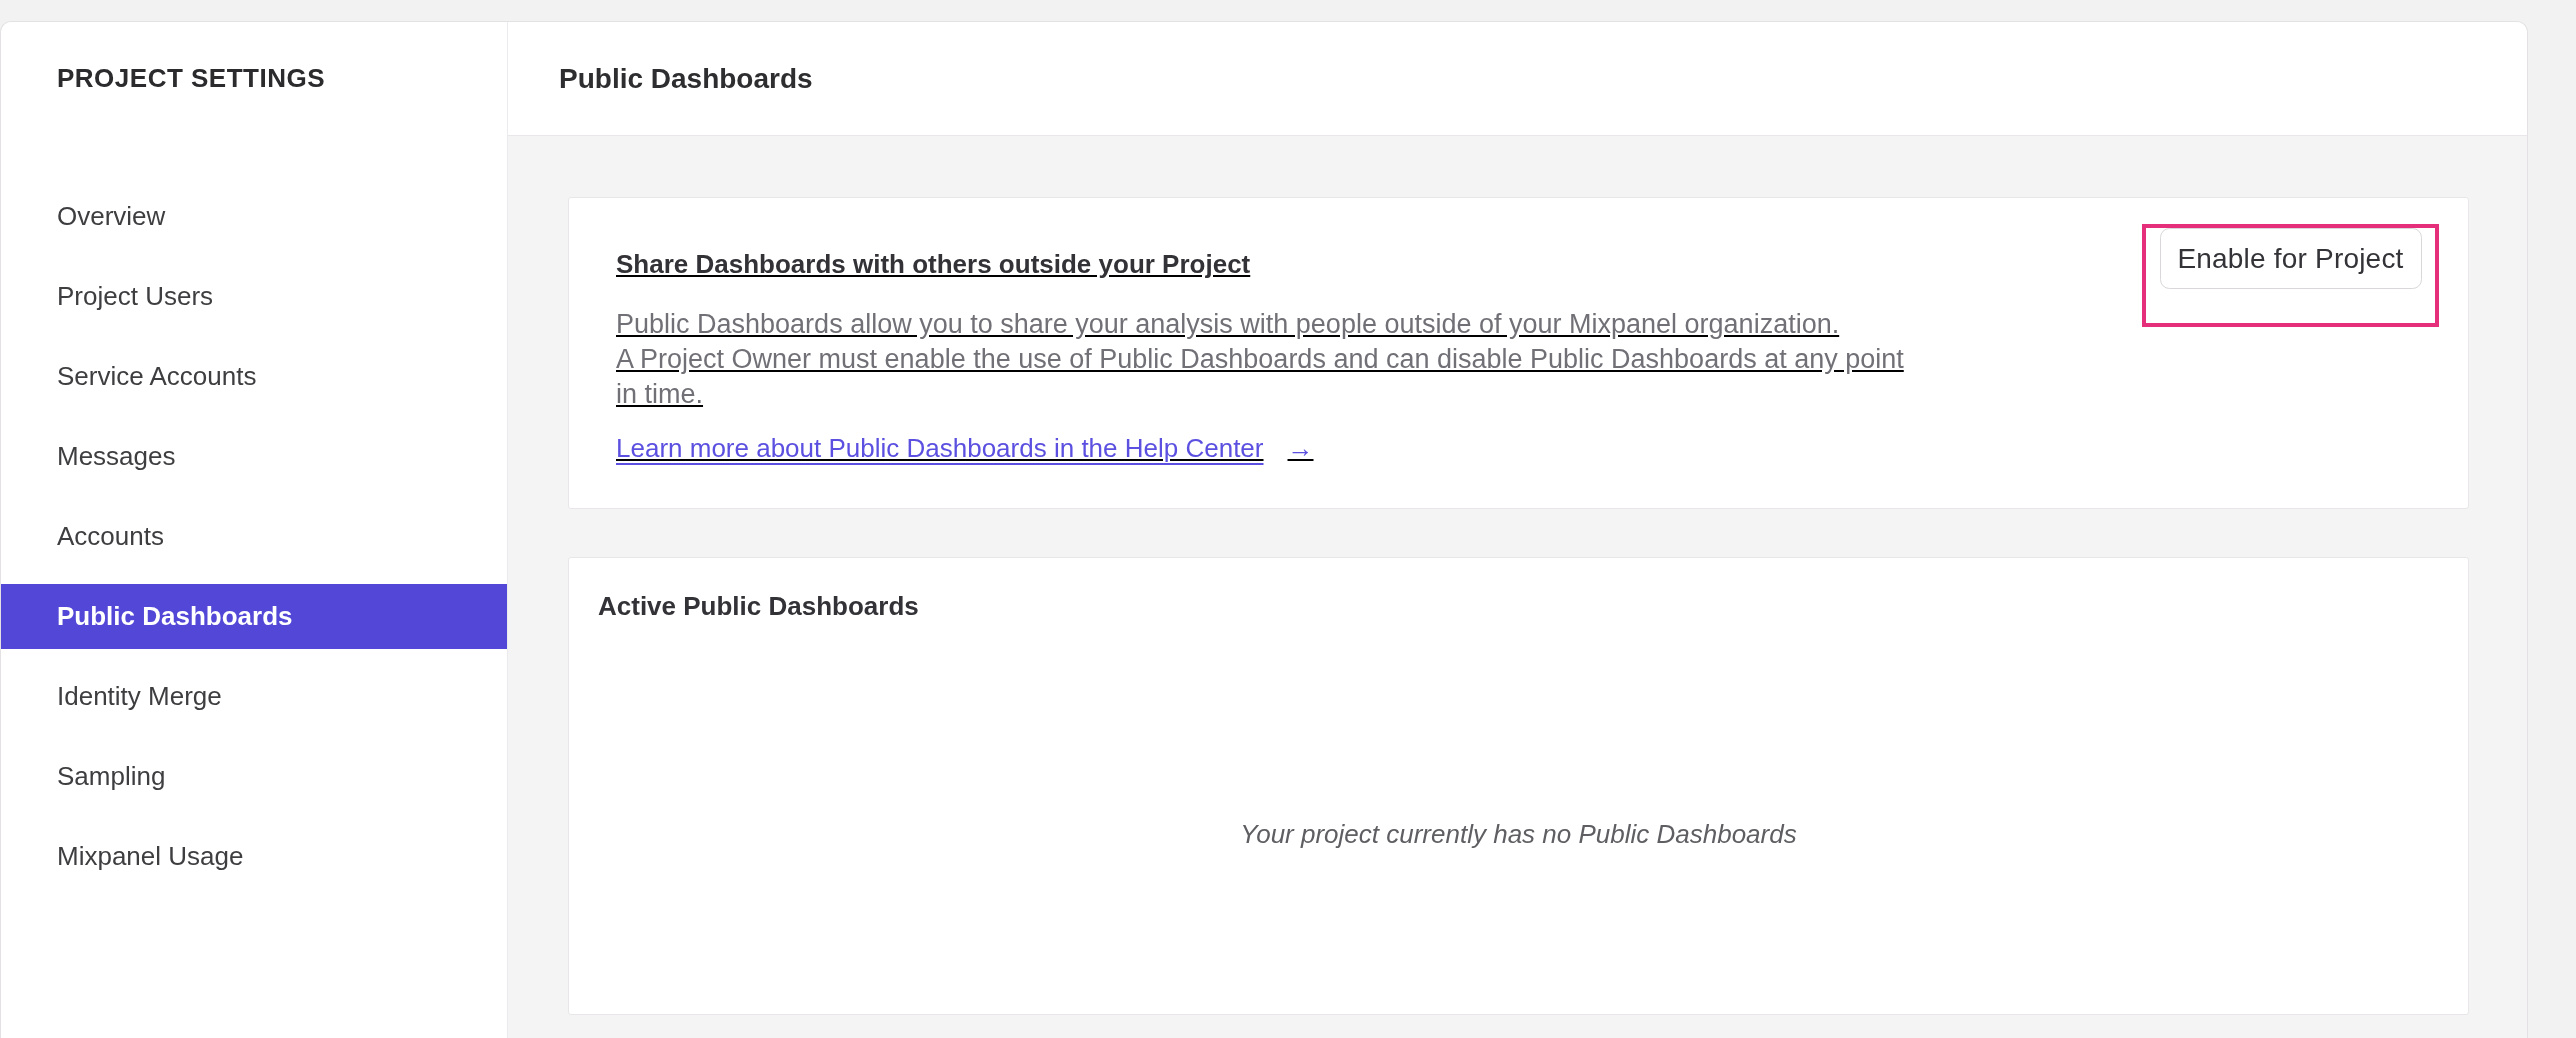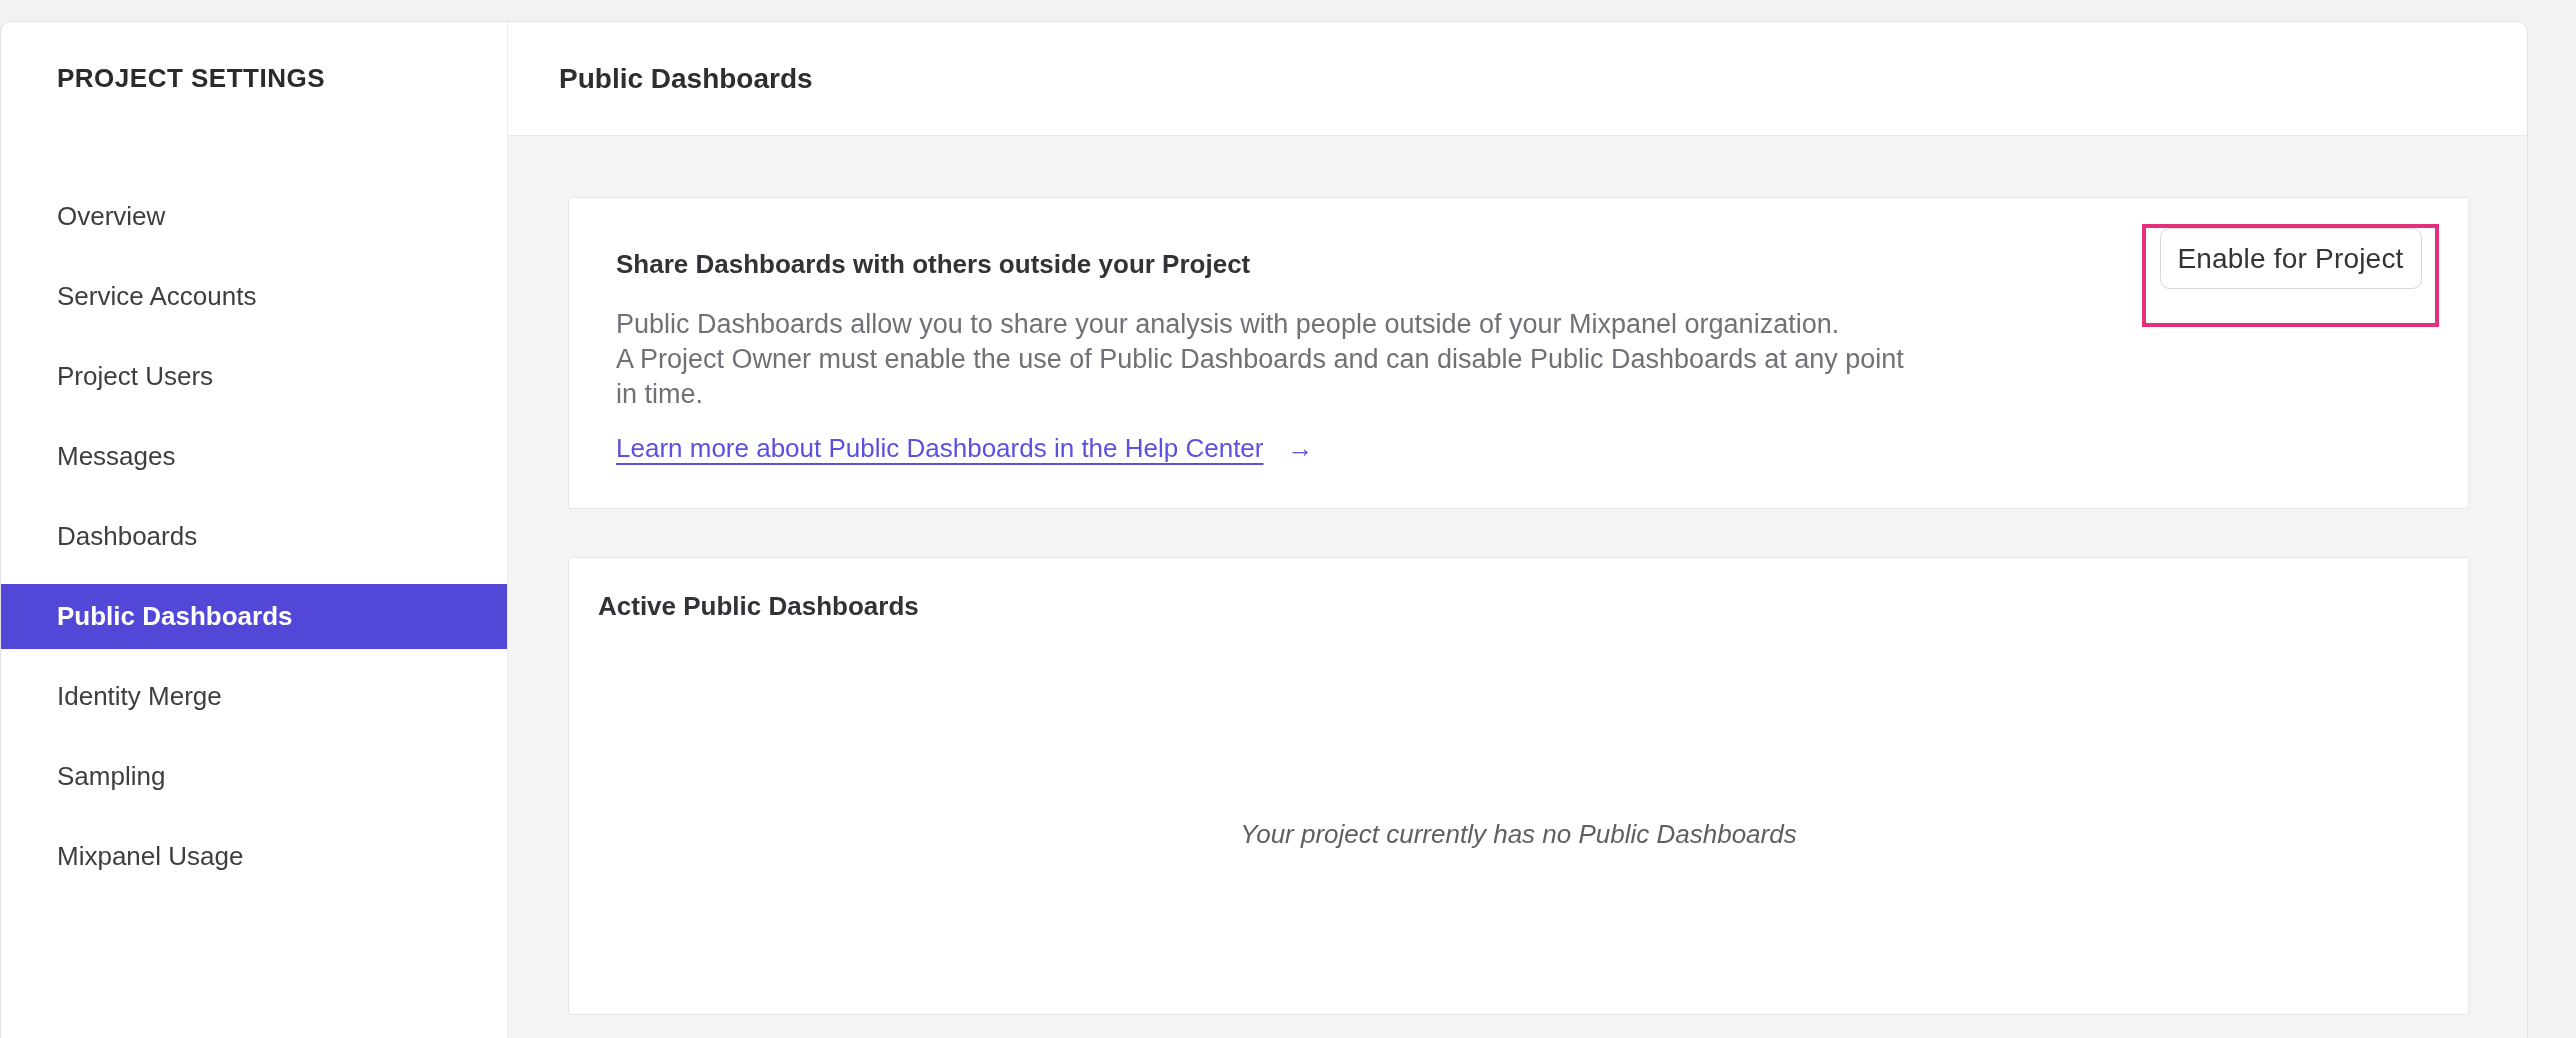--- a/index.html
+++ b/index.html
@@ -34,21 +34,21 @@
   .main-header{
     height:114px;flex:0 0 114px;background:#fff;border-bottom:1px solid #e9e7e9;
     display:flex;align-items:center;padding-left:51px;box-sizing:border-box;
   }
   .main-header h1{margin:0;font-size:28px;font-weight:700;color:#2e2e31;}
   .content{flex:1;background:#f5f4f5;padding:61px 58px 0 60px;box-sizing:border-box;}
   .card{
     background:#fff;border:1px solid #e8e6e8;border-radius:2.9px;box-sizing:border-box;
   }
   
-  .card.share{height:312px;position:relative;padding:50px 0 0 47px;}
+  .card.share{height:312px;position:relative;padding:50px 0 0 47px;text-decoration:underline;}
   .share-heading{font-size:26px;font-weight:700;color:#323237;line-height:32px;}
   .share-desc{margin-top:27px;font-size:27px;color:#717076;line-height:35px;}
   .share-link-row{margin-top:21px;display:flex;align-items:center;gap:24px;}
   .share-link{
     font-size:26px;color:var(--link,#5B50E0);text-decoration:underline;
     text-underline-offset:5.7px;text-decoration-thickness:1.9px;cursor:pointer;
   }
   .share-link-arrow{font-size:26px;color:var(--link,#5B50E0);text-decoration:none;}
   .highlight-box{
     position:absolute;top:26px;right:29px;width:297px;height:103px;
@@ -84,24 +84,24 @@
 </style>
 </head>
 <body style="--accent: #5247D6; --link: #5B50E0; --pink: #E62F7B;">
 
 <div class="panel">
 
   <div class="sidebar">
     <div class="sidebar-title">PROJECT SETTINGS</div>
     <div class="nav">
         <div class="nav-item">Overview</div>
+        <div class="nav-item">Project Users</div>
         <div class="nav-item">Service Accounts</div>
-        <div class="nav-item">Project Users</div>
         <div class="nav-item">Messages</div>
-        <div class="nav-item">Dashboards</div>
+        <div class="nav-item">Accounts</div>
         <div class="nav-item selected">Public Dashboards</div>
         <div class="nav-item">Identity Merge</div>
         <div class="nav-item">Sampling</div>
         <div class="nav-item">Mixpanel Usage</div>
       </div>
   </div>
 
   <div class="main">
     <div class="main-header">
       <h1>Public Dashboards</h1>

